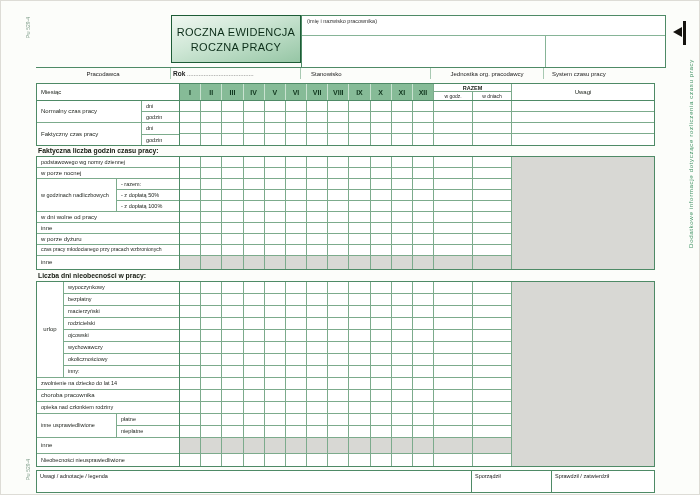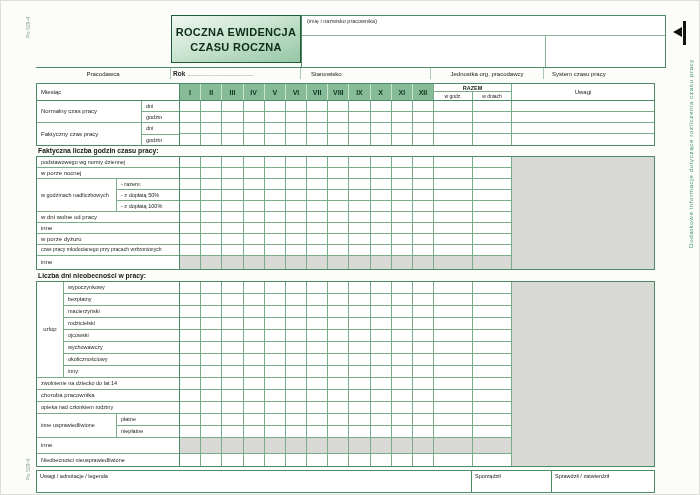--- a/index.html
+++ b/index.html
@@ -5,21 +5,21 @@
   *{box-sizing:border-box;margin:0;padding:0}
   html,body{width:700px;height:495px;background:#e8e8e4}
   .page{position:relative;width:700px;height:495px;background:#fcfdfa;overflow:hidden;
         font-family:"Liberation Sans","DejaVu Sans",sans-serif;color:#20261f;border:1px solid #dddcd6}
 
   
   .hdr{position:absolute;left:35px;top:14px;width:630px;height:64px}
   .titlebox{position:absolute;left:135px;top:0;width:130px;height:48px;border:1.5px solid #1d5c36;
             background:linear-gradient(160deg,#f0f7f1 0%,#cfe7d6 40%,#96c6a5 100%);
             display:flex;flex-direction:column;align-items:center;justify-content:center;gap:3px}
-  .titlebox div{font-weight:bold;font-size:11px;letter-spacing:.3px;color:#0c2e19;white-space:nowrap}
+  .titlebox div{font-weight:normal;font-size:11px;letter-spacing:.3px;color:#0c2e19;white-space:nowrap}
   .namebox{position:absolute;left:265px;top:0;width:365px;height:52px;border:1px solid #4e8a66;border-bottom:none;background:#fff}
   .nlabel{position:absolute;left:5px;top:2px;font-size:5.5px;color:#333}
   .nline{position:absolute;left:0;right:0;top:19px;border-top:1px solid #86b497}
   .ndiv{position:absolute;left:243px;top:19px;bottom:0;border-left:1px solid #86b497}
   .lblrow{position:absolute;left:0;top:52px;width:630px;height:12px;border-top:1px solid #4e8a66;display:flex}
   .lblrow span{font-size:6px;line-height:12px;color:#222;border-right:1px solid #a8c9b2;overflow:hidden;white-space:nowrap}
   .lblrow span:last-child{border-right:none}
   .c1{width:135px;text-align:center}
   .c2{width:130px;padding-left:2px}
   .c2 b{font-size:6.5px}
@@ -105,21 +105,21 @@
   <span class="vtext vlb">Pw 529-4</span>
   <span class="vtext vright">Dodatkowe informacje dotyczące rozliczenia czasu pracy</span>
   <div class="cmark">
     <span class="tri"></span>
     <span class="bar"></span>
   </div>
 
   <div class="hdr">
     <div class="titlebox">
       <div>ROCZNA EWIDENCJA</div>
-      <div>CZASU ROCZNA</div>
+      <div>ROCZNA PRACY</div>
     </div>
     <div class="namebox">
       <span class="nlabel">(imię i nazwisko pracownika)</span>
       <span class="nline"></span>
       <span class="ndiv"></span>
     </div>
     <div class="lblrow">
       <span class="c1">Pracodawca</span>
       <span class="c2"><b>Rok</b> <span>........................................</span></span>
       <span class="c3">Stanowisko</span>

